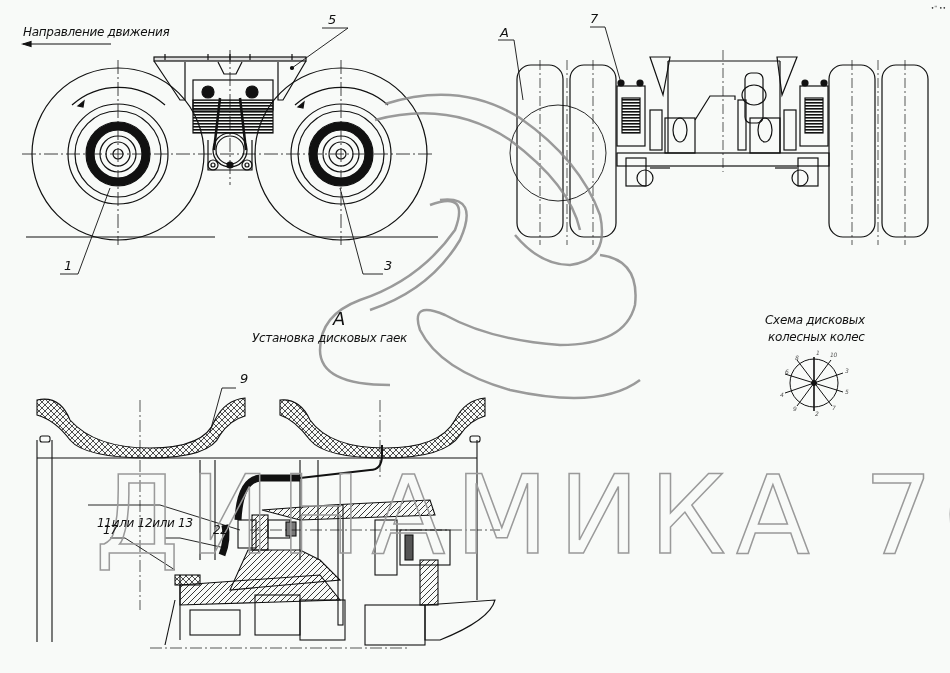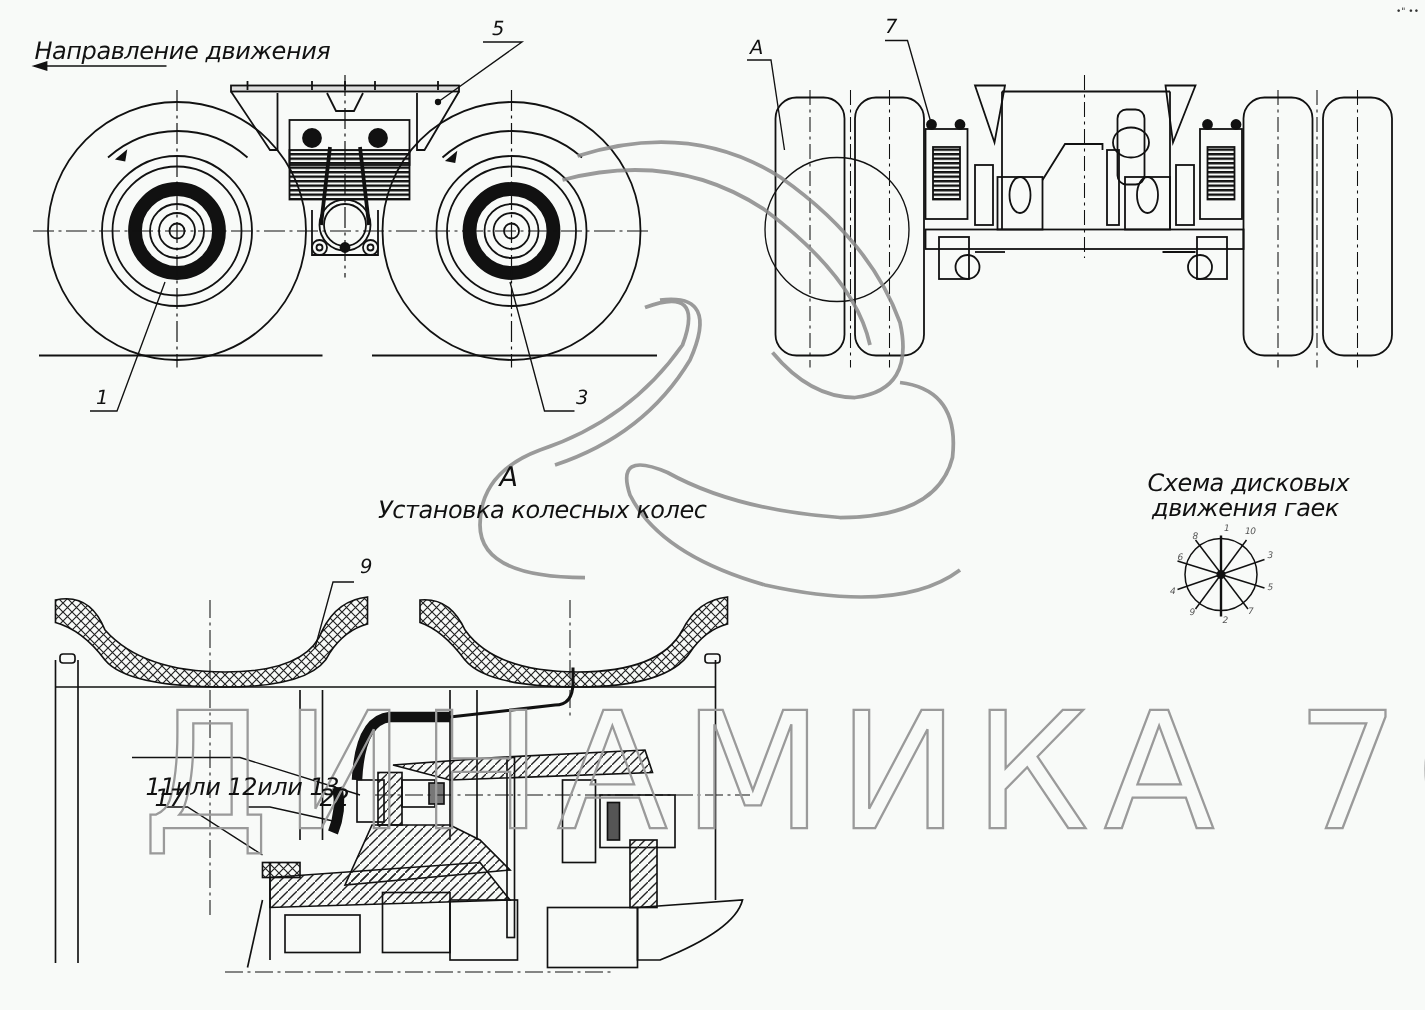--- a/index.html
+++ b/index.html
@@ -1,21 +1,21 @@
 <!DOCTYPE html>
 <html><head>
 <meta charset="utf-8">
 <style>
   html, body { margin: 0; padding: 0; background: #f8faf8; }
   body { width: 950px; height: 673px; position: relative; overflow: hidden;
          font-family: "DejaVu Sans", sans-serif; }
   #canvas { position: absolute; left: 0; top: 0; width: 950px; height: 673px; }
   .lbl { position: absolute; font-family: "DejaVu Sans", sans-serif; font-style: italic;
          color: #111; white-space: nowrap; line-height: 1; letter-spacing: -0.3px; }
-  .lbl.small { font-size: 16px; }
+  .lbl.small { font-size: 12px; }
   .lbl.mid { font-size: 13px; }
   .lbl.big { font-size: 18px; }
   .lbl.tiny { font-size: 6px; color: #555; }
   .wm-text { position: absolute; left: 95px; top: 462px; font-family: "DejaVu Sans", sans-serif;
              font-size: 108px; letter-spacing: 10px; color: transparent;
              -webkit-text-stroke: 1.5px #9a9a9a; white-space: nowrap; line-height: 1; }
   .corner { position: absolute; right: 4px; top: 4px; font-size: 6px; color: #333; }
 </style>
 </head>
 <body>
@@ -236,23 +236,23 @@
 
 <div class="wm-text">ДИНАМИКА 76</div>
 
 <div class="lbl small" style="left:23px;top:26px;">Направление движения</div>
 <div class="lbl mid" style="left:328px;top:13px;">5</div>
 <div class="lbl mid" style="left:500px;top:26px;">А</div>
 <div class="lbl mid" style="left:590px;top:12px;">7</div>
 <div class="lbl mid" style="left:64px;top:259px;">1</div>
 <div class="lbl mid" style="left:384px;top:259px;">3</div>
 <div class="lbl big" style="left:333px;top:310px;">А</div>
-<div class="lbl small" style="left:252px;top:332px;">Установка колесных колес</div>
+<div class="lbl small" style="left:252px;top:332px;">Установка дисковых гаек</div>
 <div class="lbl small" style="left:765px;top:314px;">Схема дисковых</div>
-<div class="lbl small" style="left:768px;top:331px;">движения гаек</div>
+<div class="lbl small" style="left:768px;top:331px;">колесных колес</div>
 <div class="lbl mid" style="left:240px;top:372px;">9</div>
 <div class="lbl small" style="left:97px;top:517px;">11или 12или 13</div>
 <div class="lbl small" style="left:103px;top:524px;">17</div>
 <div class="lbl small" style="left:173px;top:524px;margin-left:40px;">22</div>
 
 <div class="lbl tiny" style="left:816px;top:350px;">1</div>
 <div class="lbl tiny" style="left:815px;top:411px;">2</div>
 <div class="lbl tiny" style="left:845px;top:368px;">3</div>
 <div class="lbl tiny" style="left:780px;top:392px;">4</div>
 <div class="lbl tiny" style="left:845px;top:389px;">5</div>

